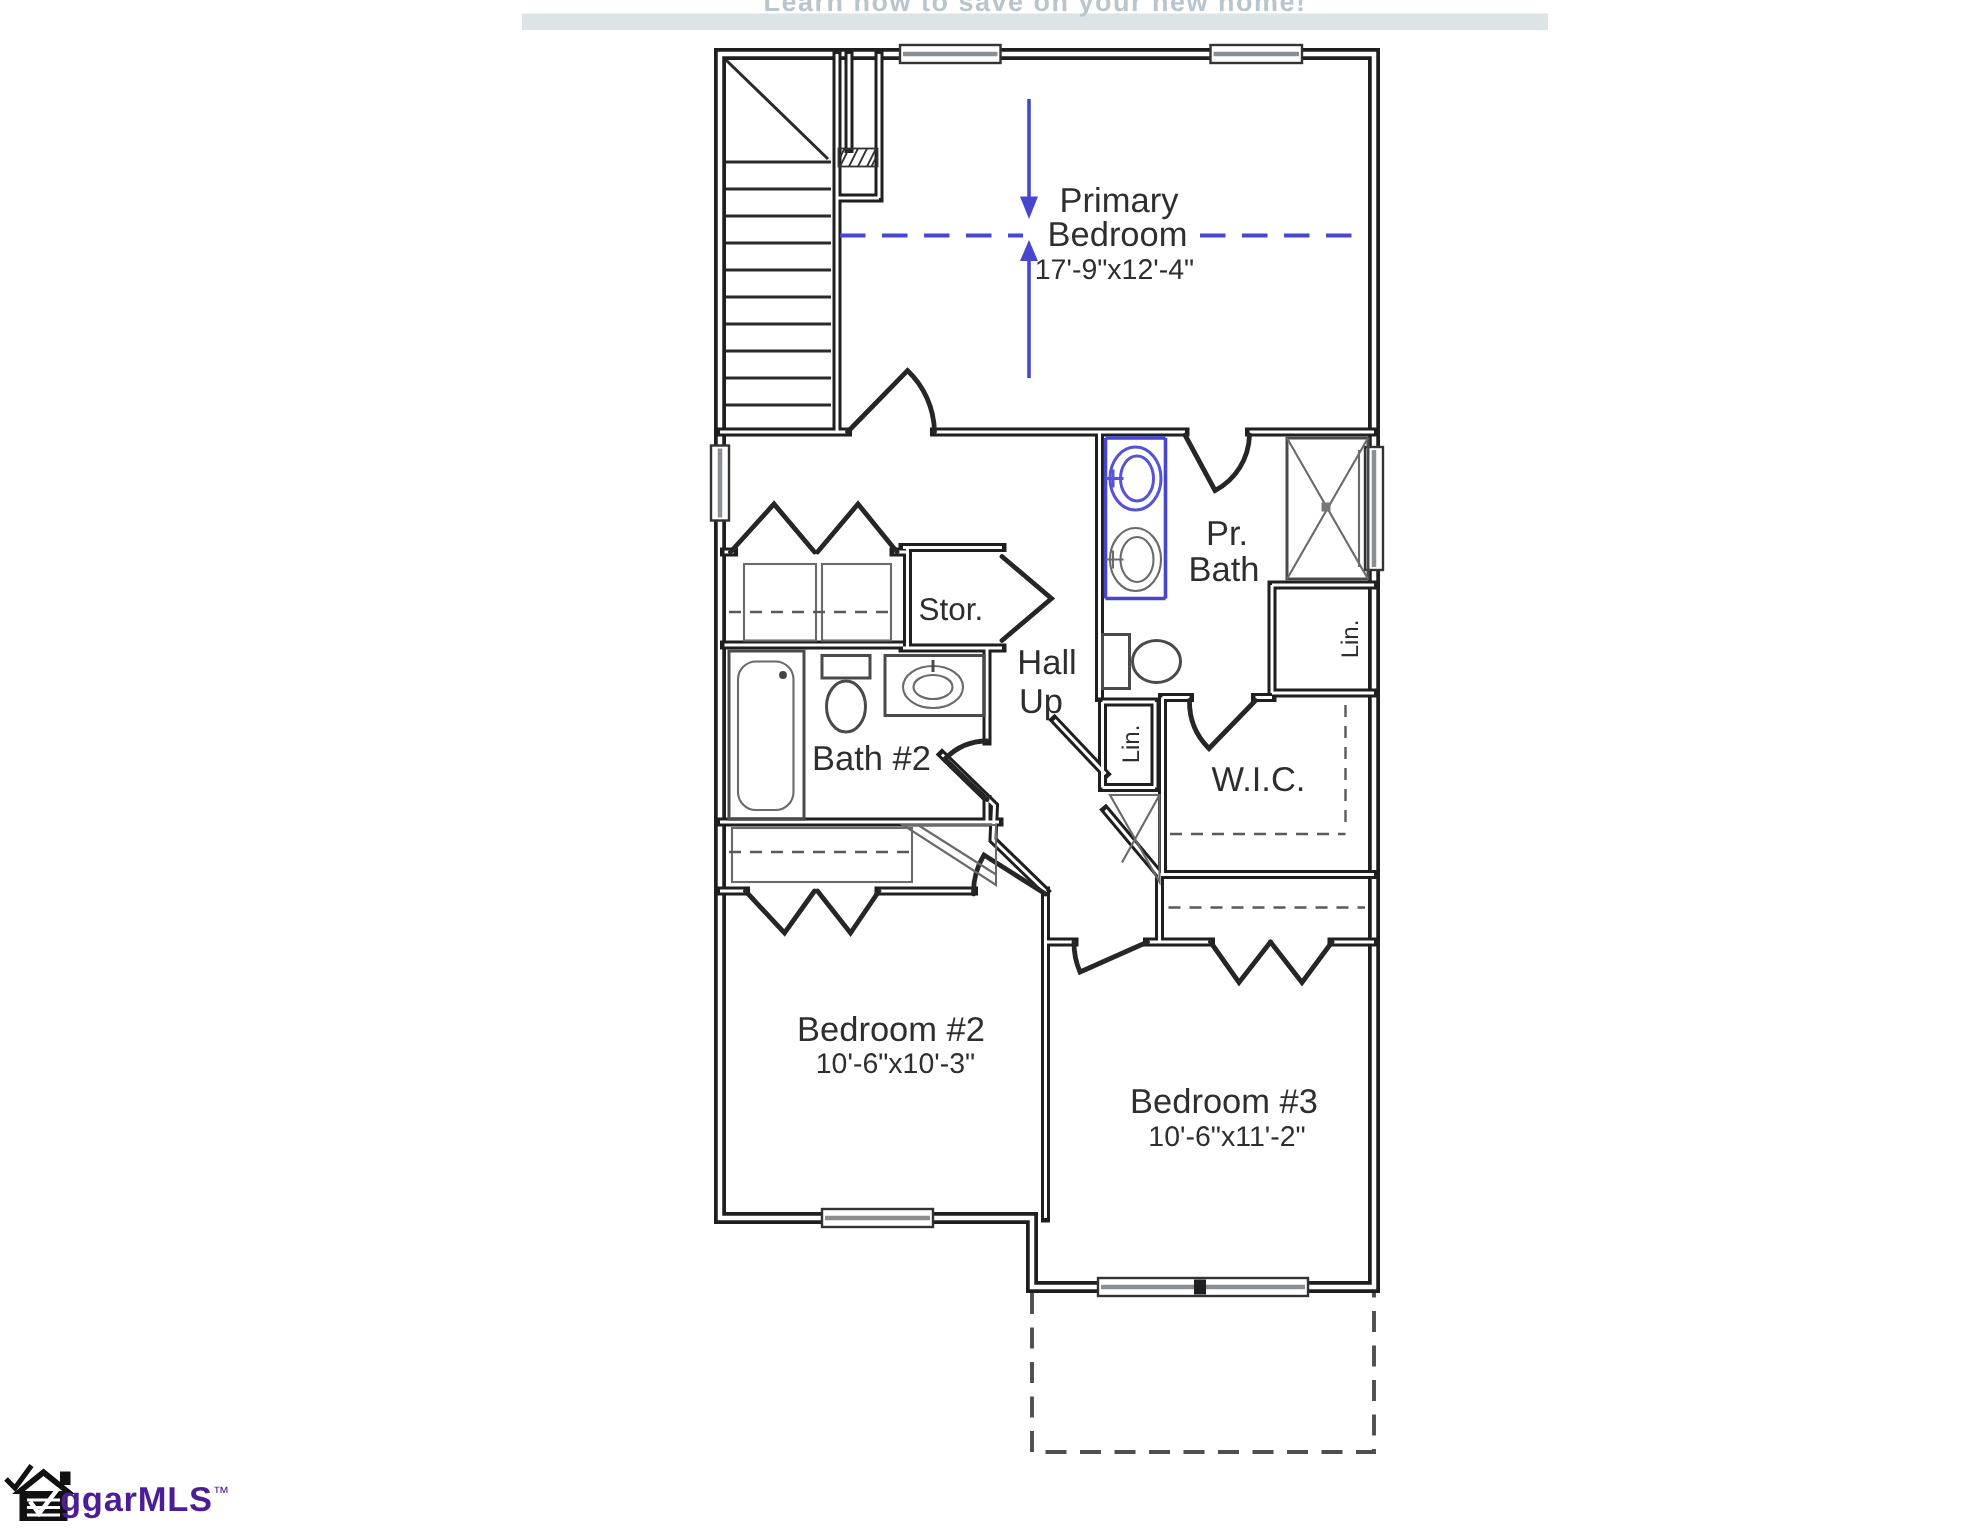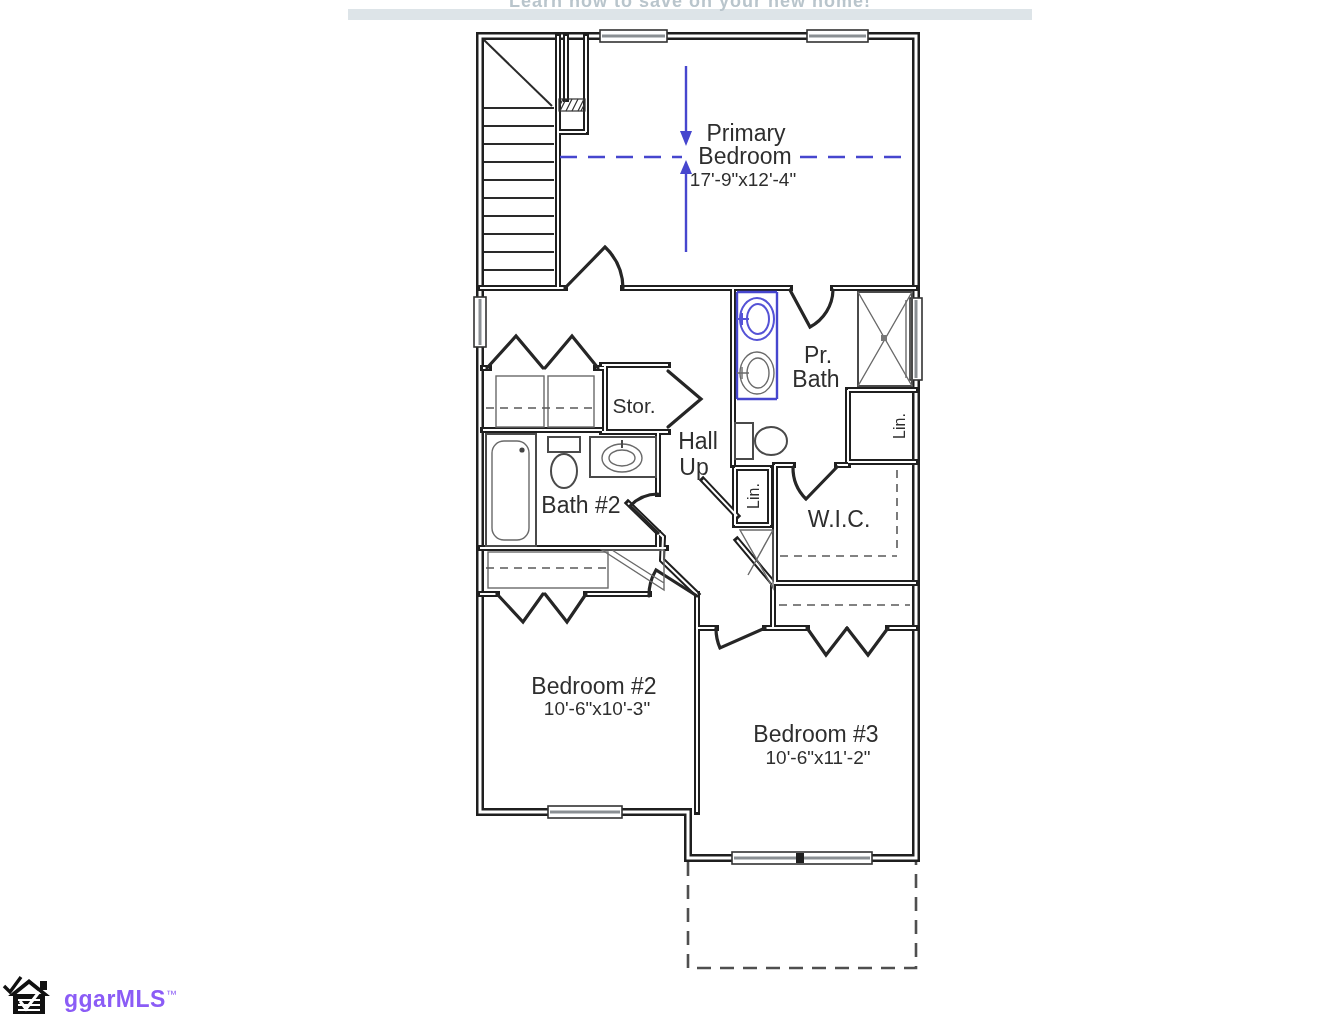--- a/index.html
+++ b/index.html
@@ -23,21 +23,21 @@
   .blue-dash{stroke:#4646ce;stroke-width:2.6;fill:none;stroke-dasharray:17 11;}
   .blue-sink{stroke:#5553d6;stroke-width:2;fill:none;}
   .patio-dash{stroke:#4f4f4f;stroke-width:2.6;fill:none;stroke-dasharray:14 9;}
   .win{fill:#ffffff;stroke:#333333;stroke-width:1.6;}
   .win-mid{stroke:#8a8f93;stroke-width:3;fill:none;}
   .lbl{fill:#2e2e2e;font-family:"Liberation Sans", sans-serif;}
   .lbl-room{font-size:23px;}
   .lbl-dim{font-size:19px;}
   .lbl-small{font-size:16px;}
   .logo{position:absolute;left:0;top:974px;width:170px;height:46px;}
-  .logo-text{position:absolute;left:64px;top:12px;font-size:23px;font-weight:700;color:#8b5cf6;
+  .logo-text{position:absolute;left:40px;top:12px;font-size:23px;font-weight:700;color:#4c1d95;
              font-family:"Liberation Sans", sans-serif;letter-spacing:0.5px;}
   .logo-tm{font-size:11px;vertical-align:super;font-weight:400;}
 </style>
 </head>
 <body>
 
 <div class="canvas">
 
   <div class="watermark-bar"></div>
   <div class="watermark-text">Learn how to save on your new home!</div>

